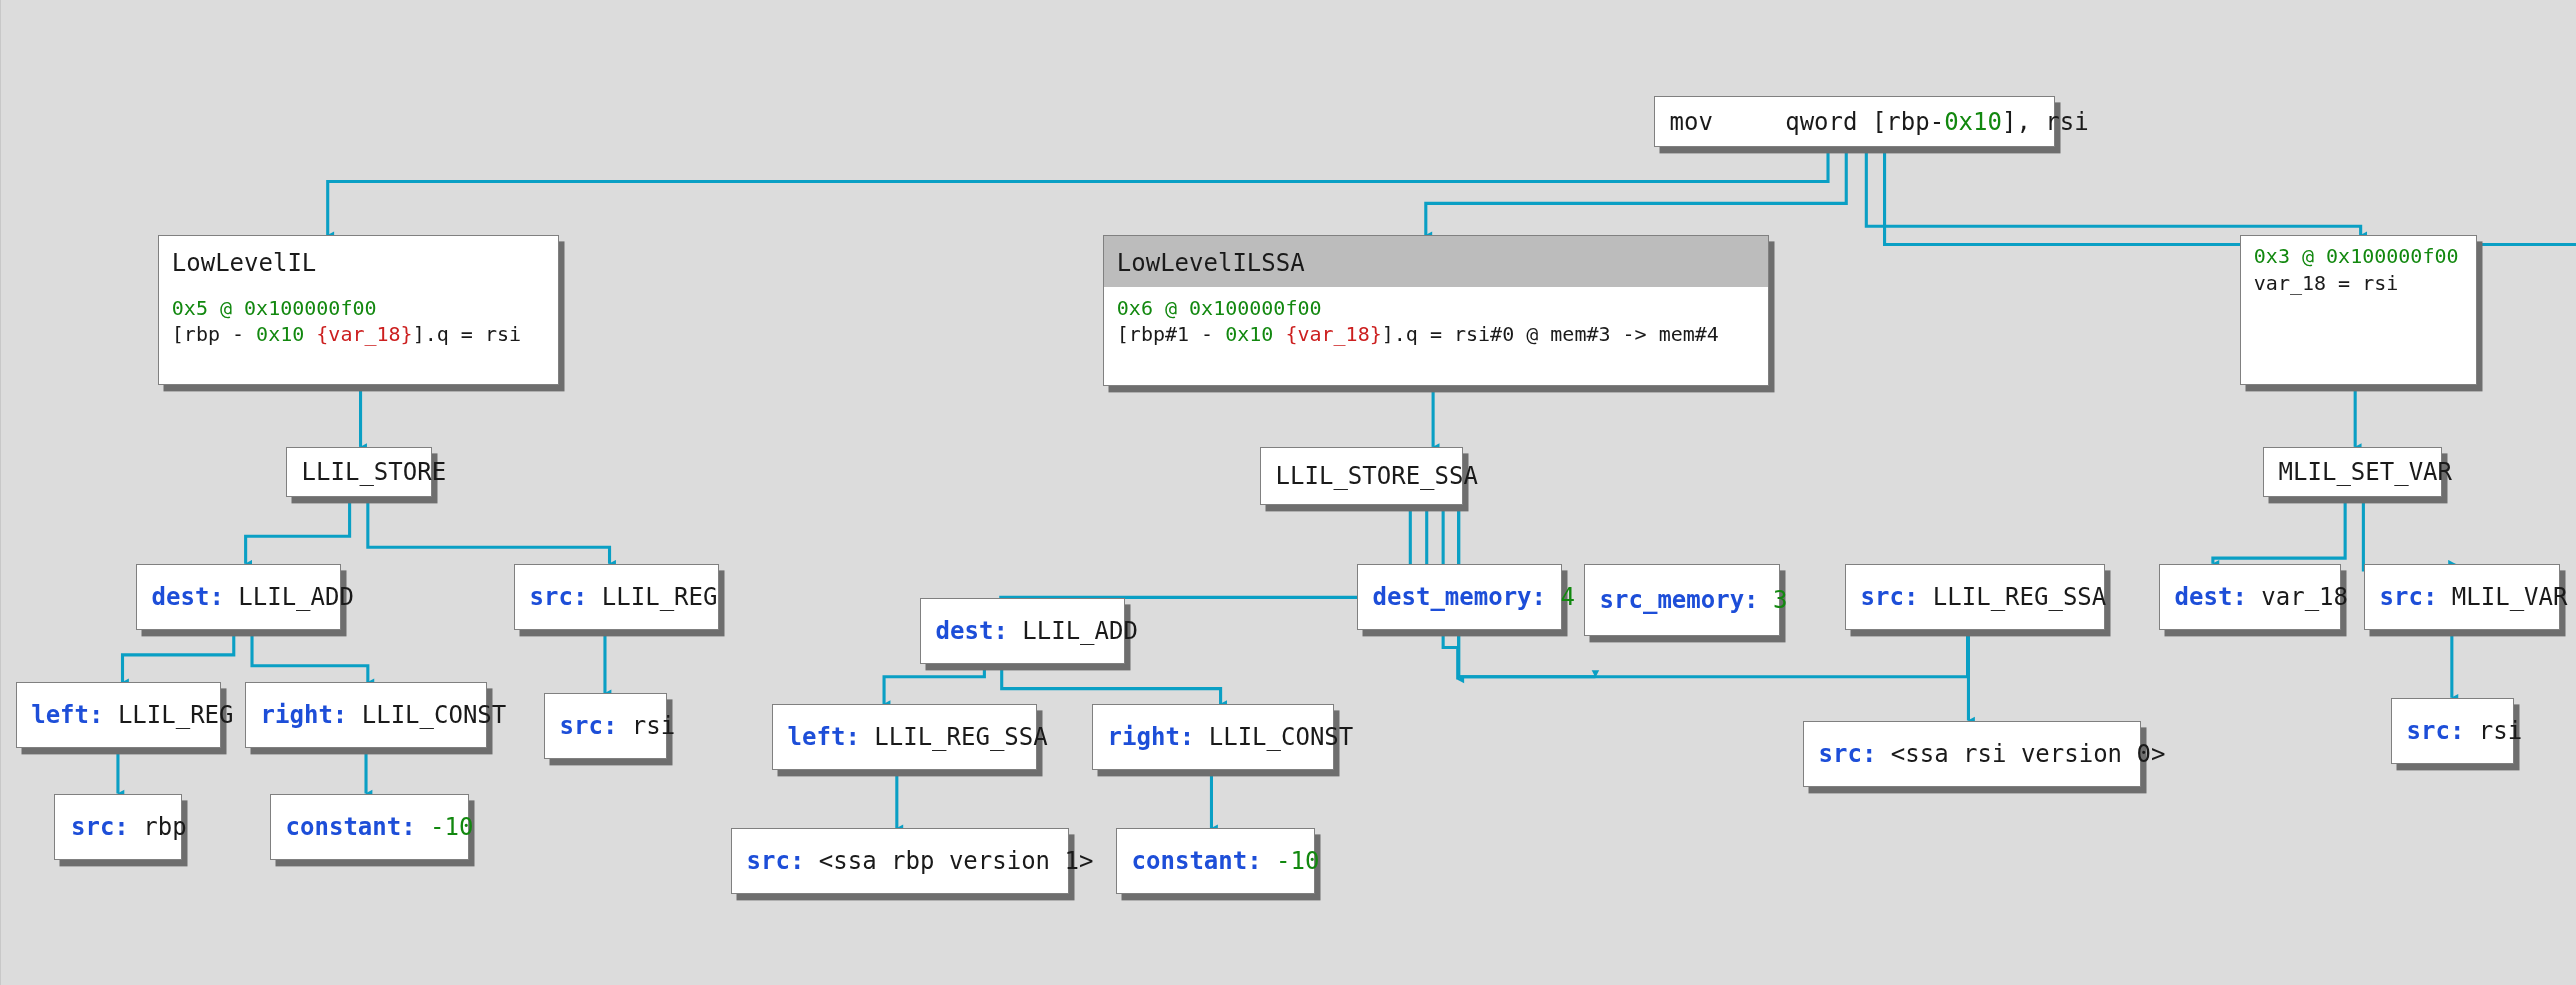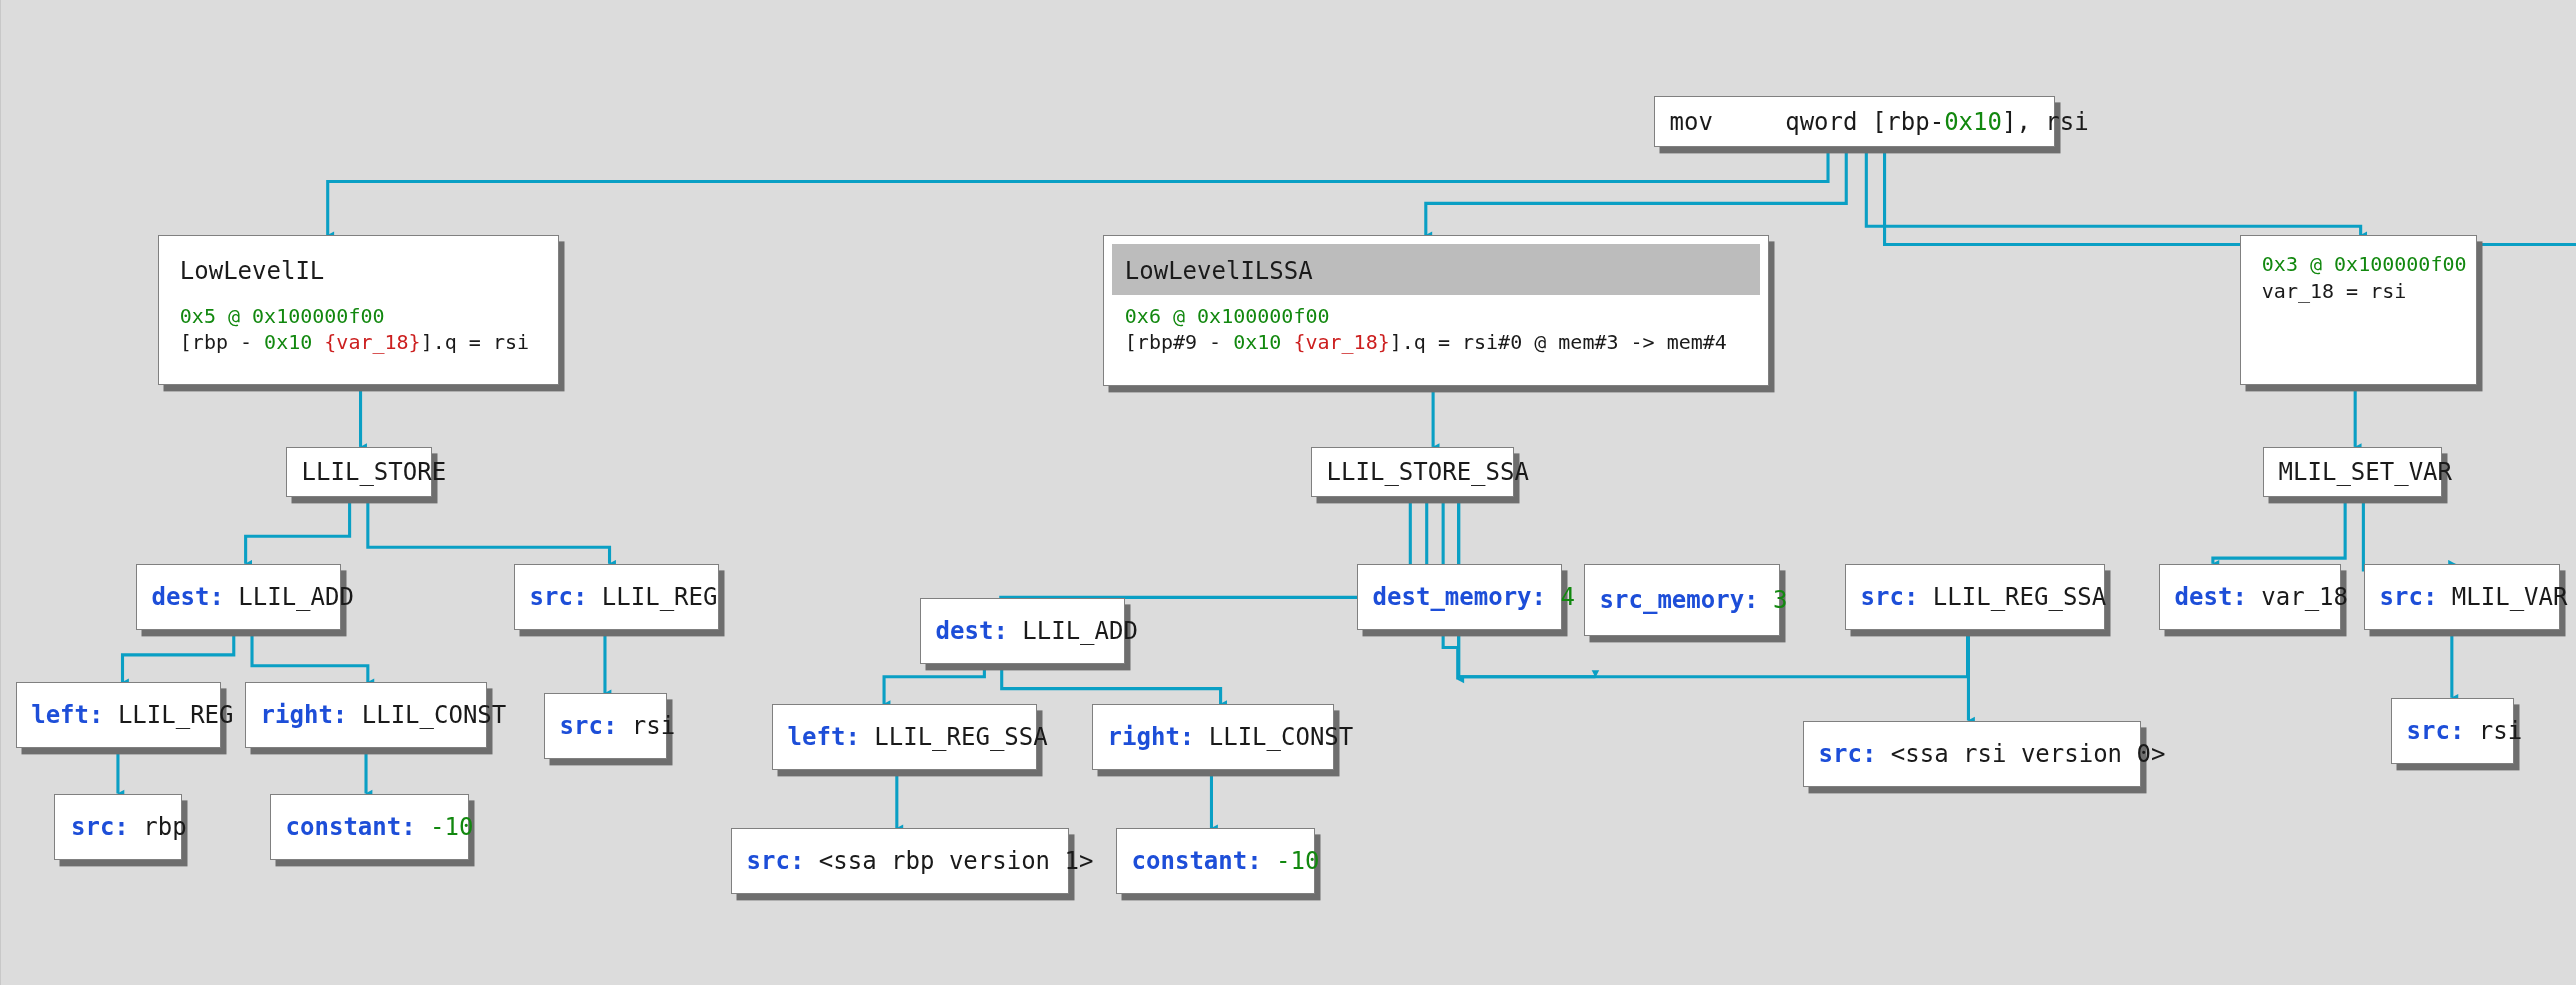--- a/index.html
+++ b/index.html
@@ -43,21 +43,21 @@
     white-space: nowrap;
   }
   .node.simple {
     padding: 0 14.6px;
     font-size: 24px;
     line-height: 1;
     letter-spacing: 0px;
     color: #1a1a1a;
   }
   .node.il {
-    padding: 8px;
+    padding: 0;
     align-items: stretch;
     justify-content: flex-start;
   }
   .il-title {
     font-size: 24px;
     line-height: 1;
     color: #1a1a1a;
     padding: 14.6px 12.8px 12.8px 12.8px;
   }
   .il-title.selected {
@@ -147,36 +147,36 @@
     <div class="il-body">
       <div><span class="t-num">0x5</span><span class="t-num"> </span><span class="t-num">@</span><span class="t-num"> </span><span class="t-num">0x100000f00</span></div>
       <div><span>[rbp - </span><span class="t-num">0x10</span><span> </span><span class="t-var">{var_18}</span><span>].q = rsi</span></div>
     </div>
   </div>
 
   <div class="node il" style="left:1102px; top:235px; width:666px; height:151px;">
     <div class="il-title selected">LowLevelILSSA</div>
     <div class="il-body">
       <div><span class="t-num">0x6</span><span class="t-num"> </span><span class="t-num">@</span><span class="t-num"> </span><span class="t-num">0x100000f00</span></div>
-      <div><span>[rbp#9 - </span><span class="t-num">0x10</span><span> </span><span class="t-var">{var_18}</span><span>].q = rsi#0 @ mem#3 -&gt; mem#4</span></div>
+      <div><span>[rbp#1 - </span><span class="t-num">0x10</span><span> </span><span class="t-var">{var_18}</span><span>].q = rsi#0 @ mem#3 -&gt; mem#4</span></div>
     </div>
   </div>
 
   <div class="node il" style="left:2239px; top:235px; width:237px; height:150px;">
     <div class="il-body">
       <div><span class="t-num">0x3</span><span class="t-num"> </span><span class="t-num">@</span><span class="t-num"> </span><span class="t-num">0x100000f00</span></div>
       <div><span>var_18 = rsi</span><span class="t-num"></span><span></span><span class="t-var"></span><span></span></div>
     </div>
   </div>
 
   <div class="node simple" style="left:285px; top:447px; width:146px; height:50px;">
     <div>LLIL_STORE</div>
   </div>
 
-  <div class="node simple" style="left:1310px; top:447px; width:203px; height:50px;">
+  <div class="node simple" style="left:1259px; top:447px; width:203px; height:58px;">
     <div>LLIL_STORE_SSA</div>
   </div>
 
   <div class="node simple" style="left:2262px; top:447px; width:179px; height:50px;">
     <div>MLIL_SET_VAR</div>
   </div>
 
   <div class="node simple" style="left:135px; top:564px; width:205px; height:66px;">
     <div><span class="t-field">dest: </span><span class="t-plain">LLIL_ADD</span></div>
   </div>

